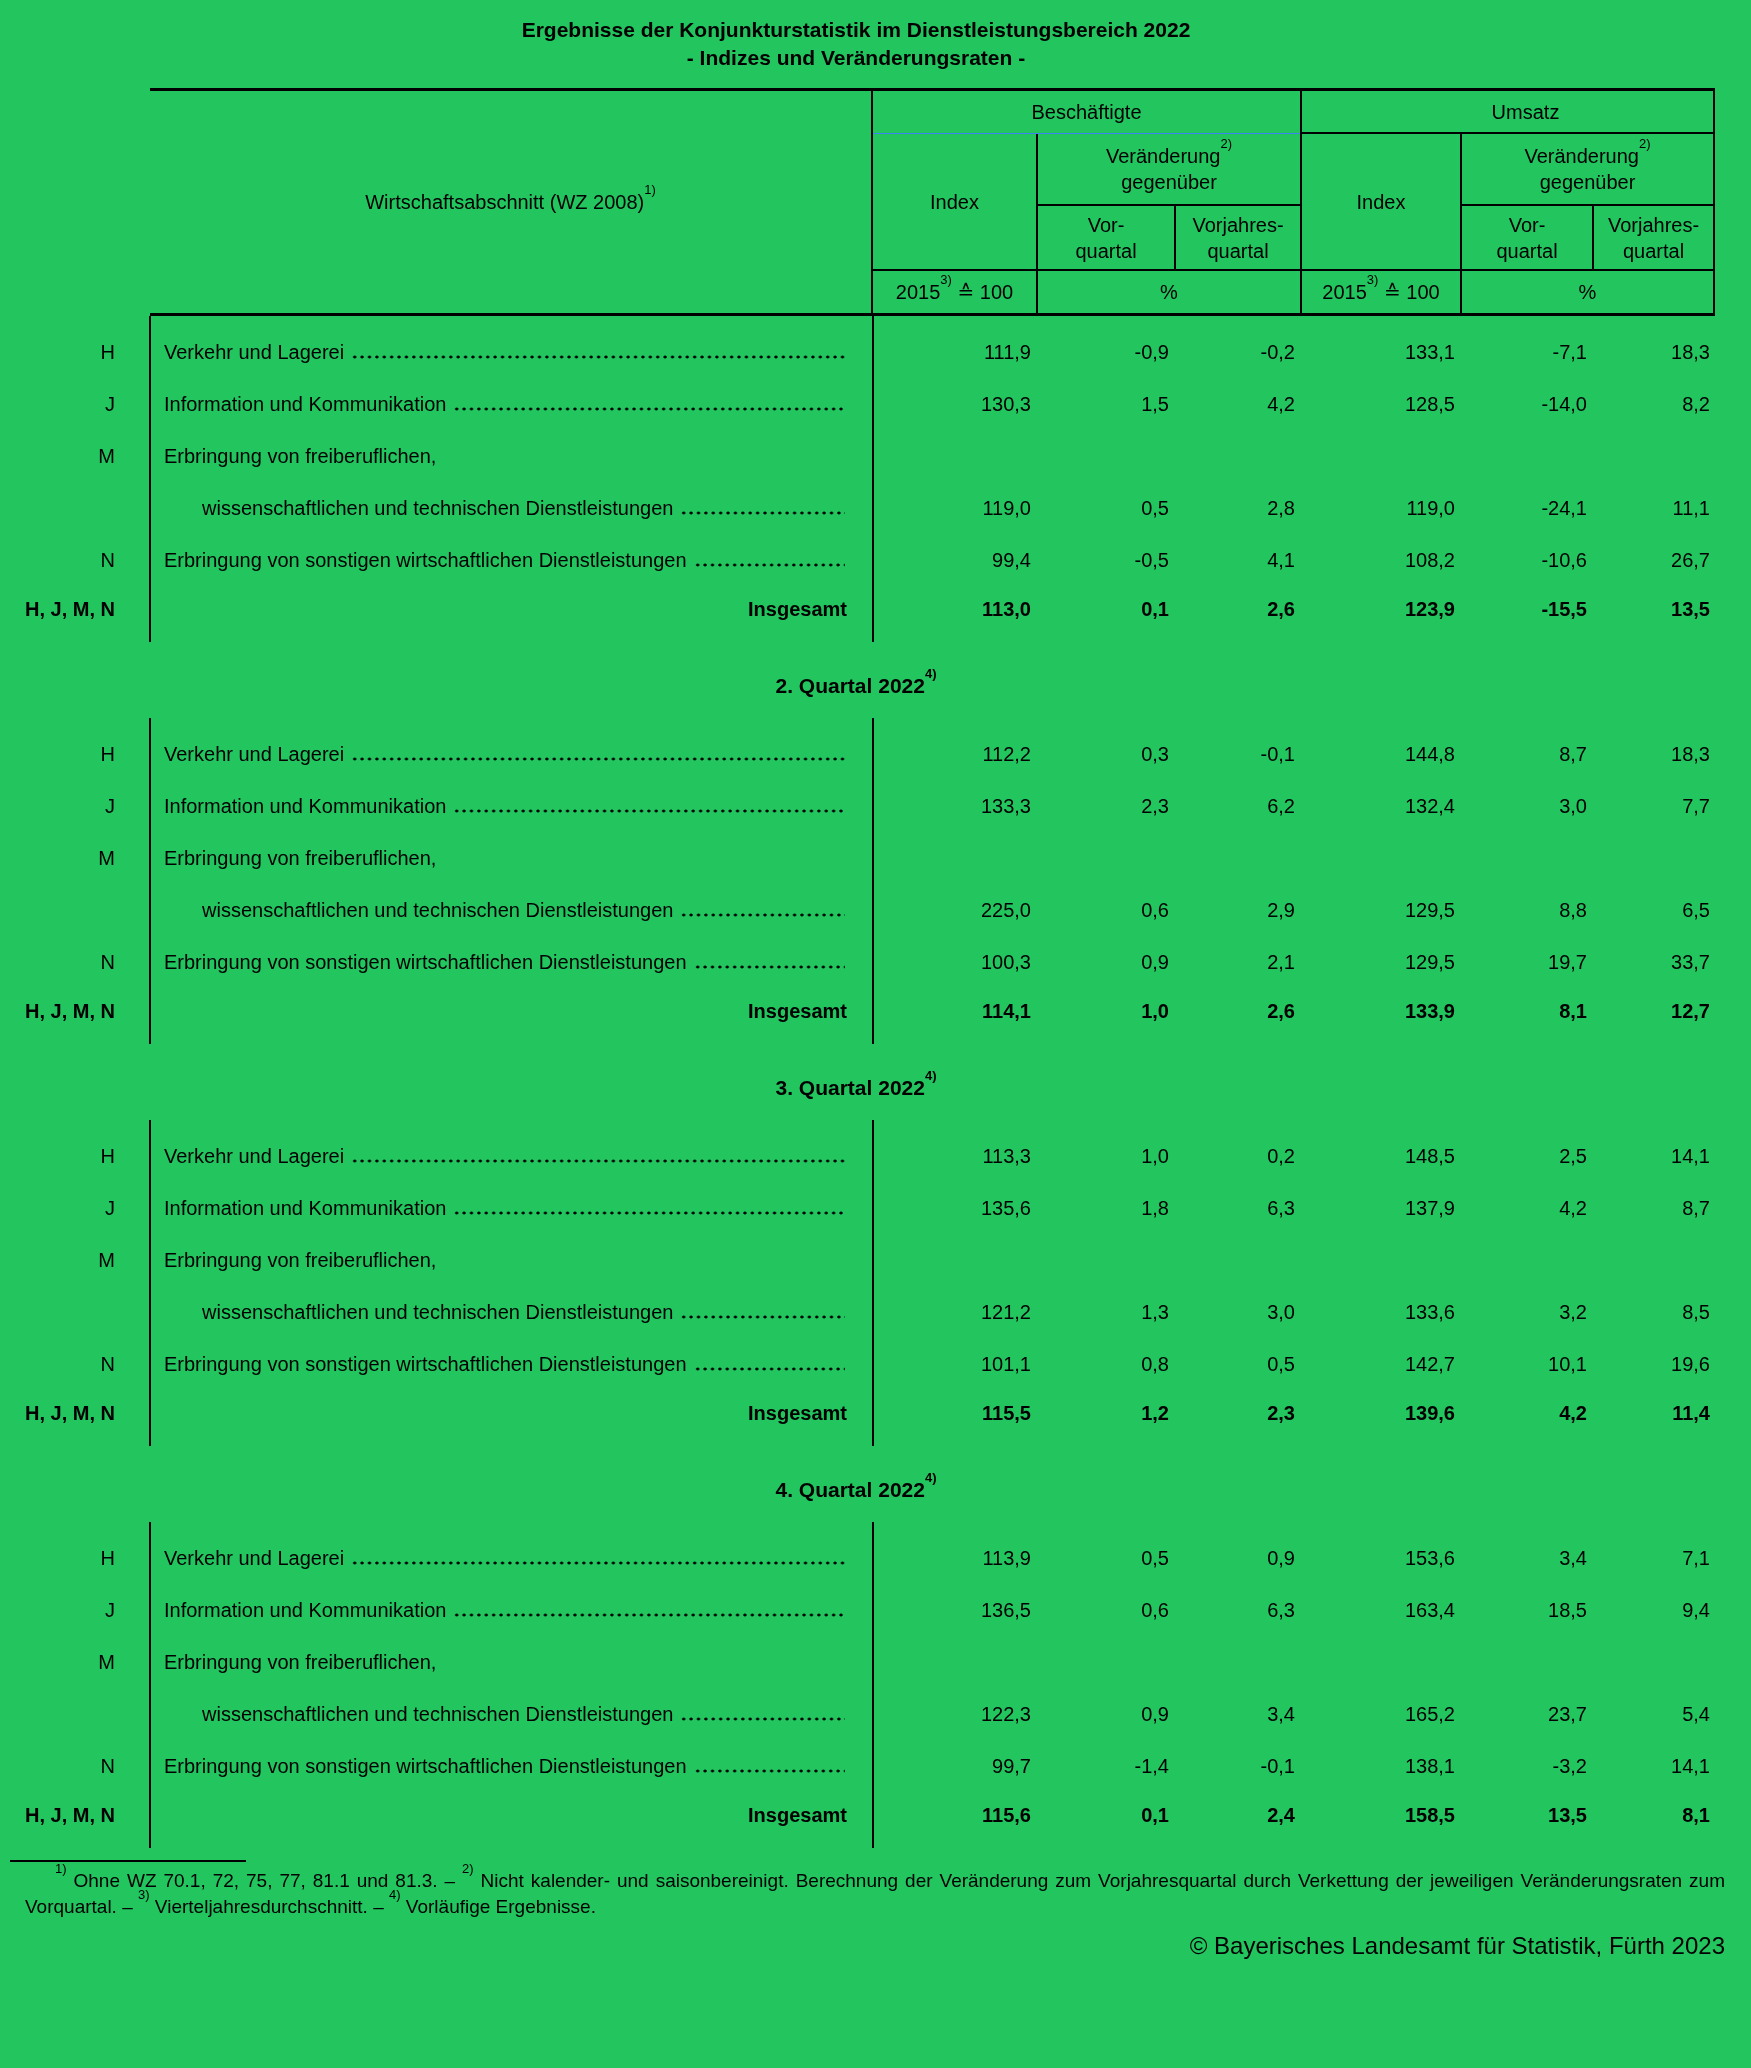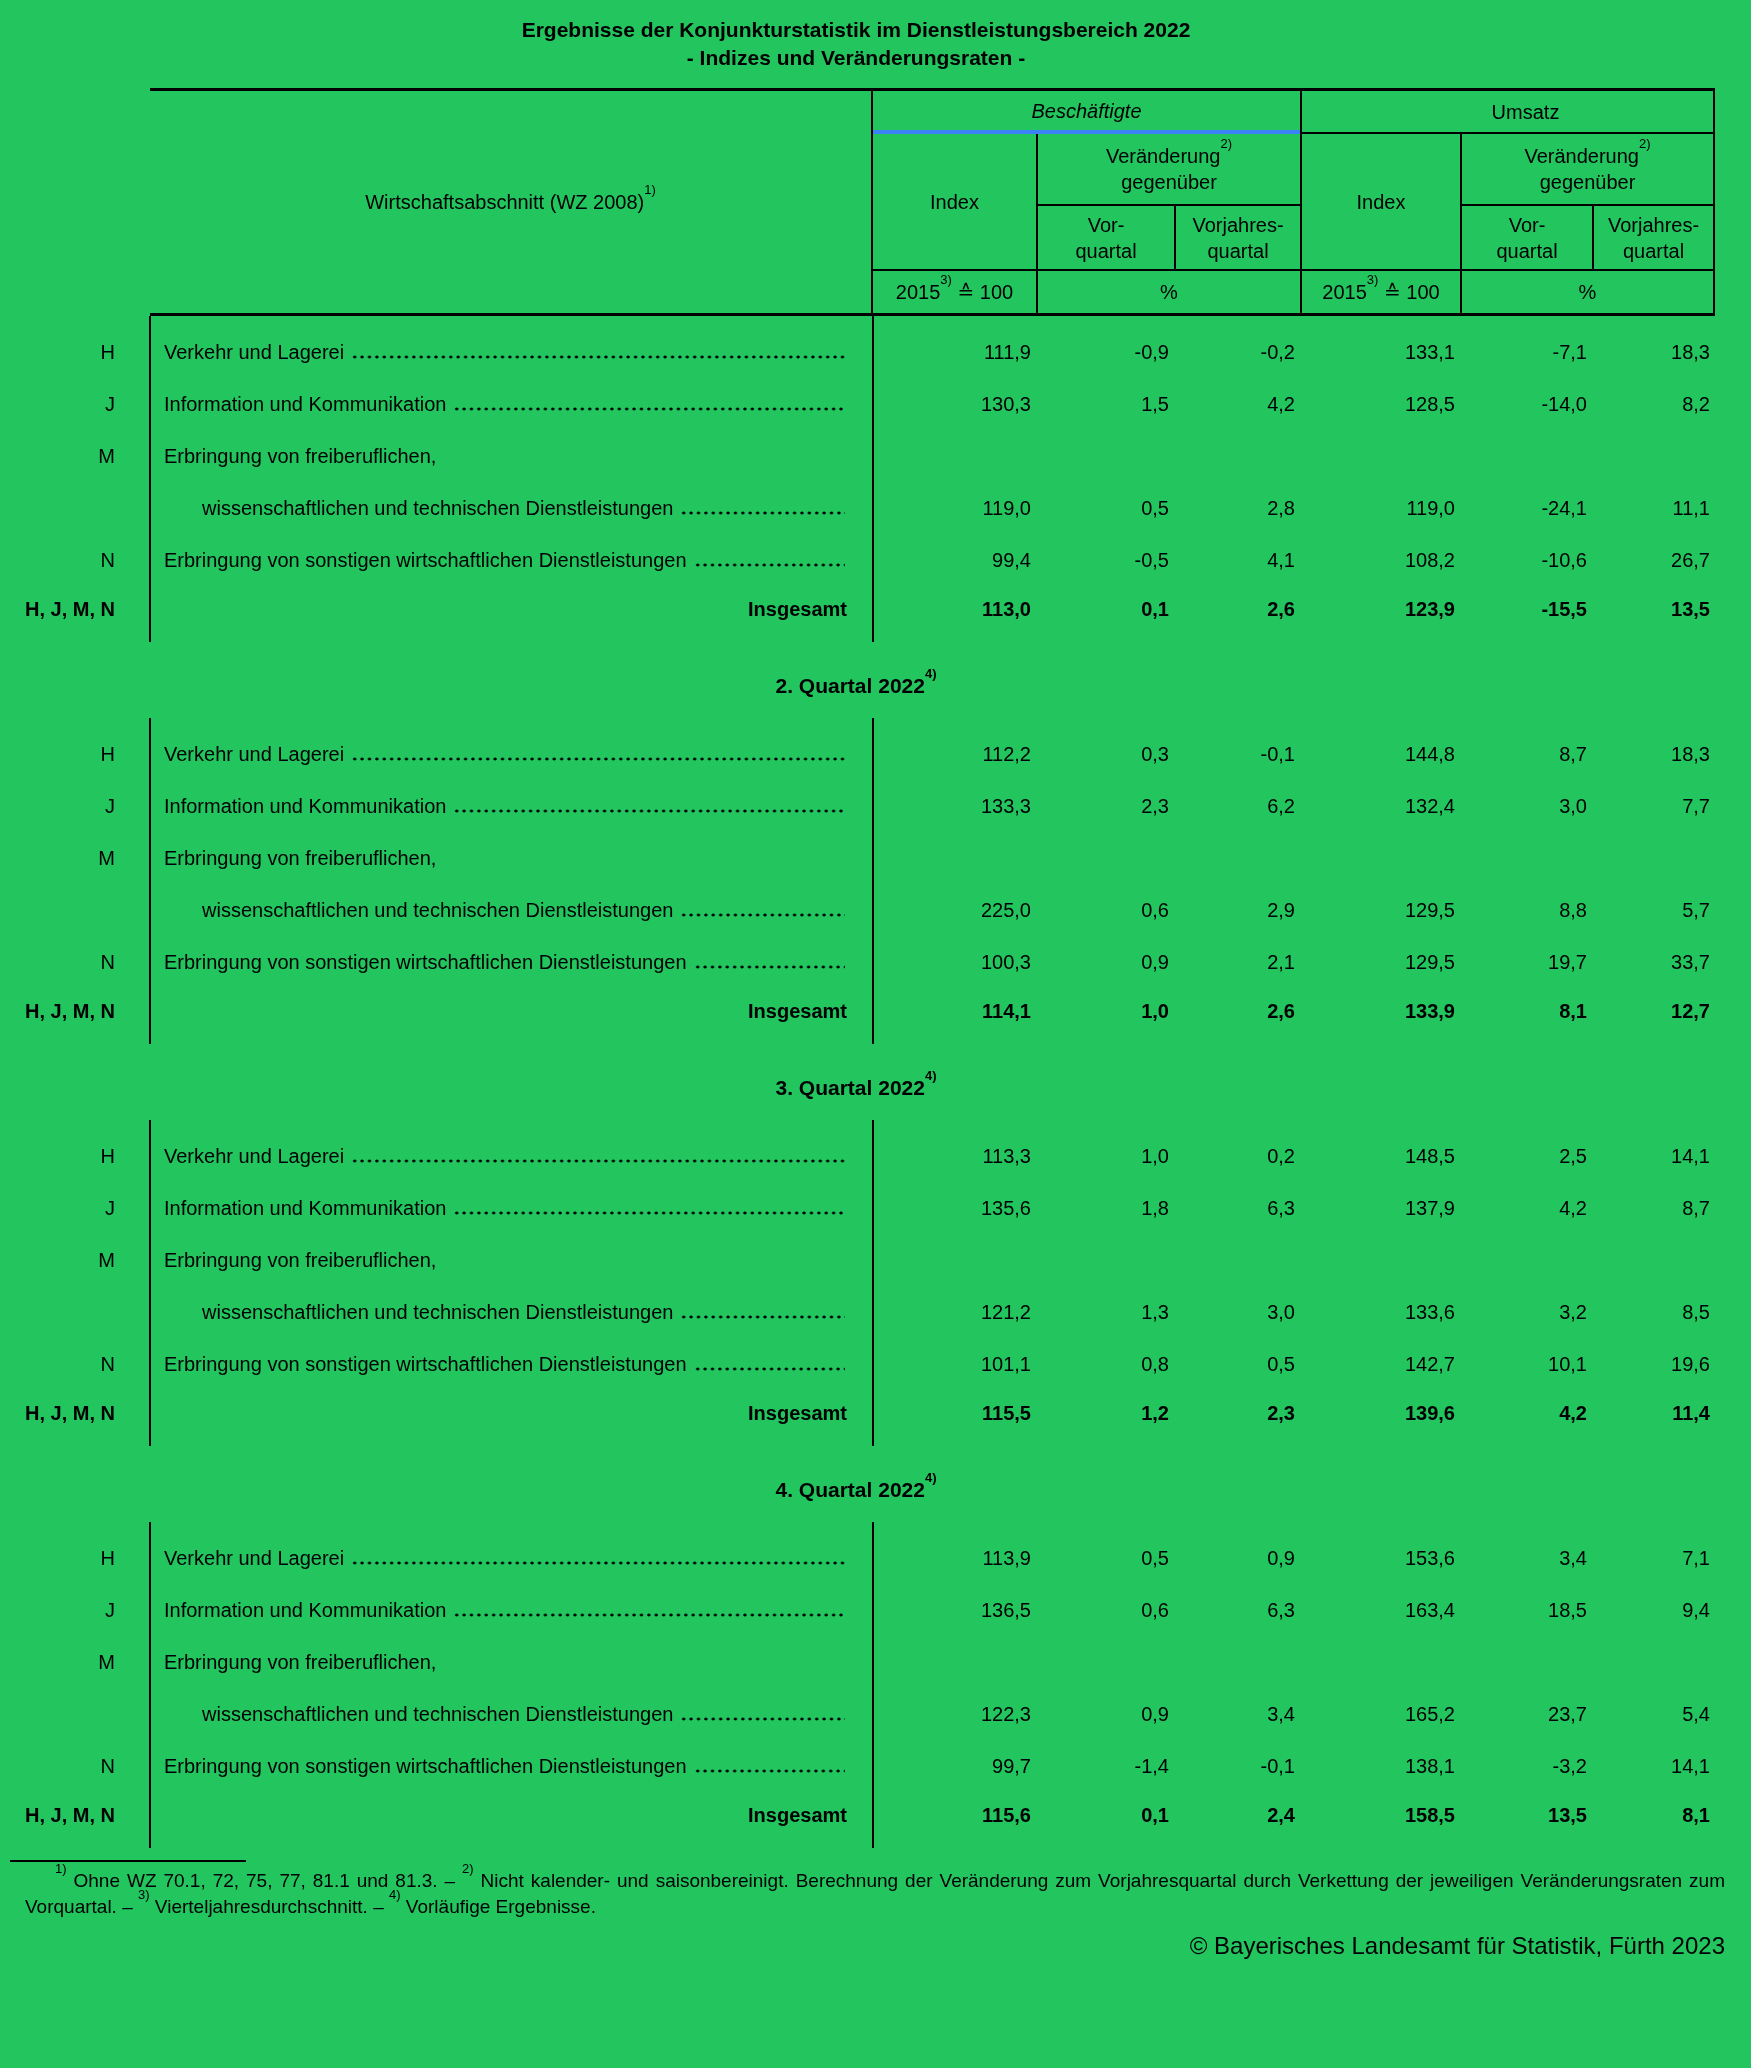--- a/index.html
+++ b/index.html
@@ -40,21 +40,21 @@
     line-height: 26px;
   }
   .header-table .cell {
     display: flex;
     flex-direction: column;
     justify-content: center;
     align-items: center;
     text-align: center;
   }
   .c-label   { grid-column: 1; grid-row: 1 / span 4; border-right: 2px solid #000; }
-  .c-besch   { grid-column: 2 / span 3; grid-row: 1; border-bottom: 4px solid #3b82f6; font-style: italic; }
+  .c-besch   { grid-column: 2 / span 3; grid-row: 1; border-bottom: 1px solid #3b82f6; }
   .c-umsatz  { grid-column: 5 / span 3; grid-row: 1; border-bottom: 2px solid #000; border-left: 2px solid #000; border-right: 2px solid #000; padding-left: 36px; }
   .c-bindex  { grid-column: 2; grid-row: 2 / span 2; border-bottom: 2px solid #000; }
   .c-bchange { grid-column: 3 / span 2; grid-row: 2; border-left: 2px solid #000; border-bottom: 2px solid #000; }
   .c-uindex  { grid-column: 5; grid-row: 2 / span 2; border-left: 2px solid #000; border-bottom: 2px solid #000; }
   .c-uchange { grid-column: 6 / span 2; grid-row: 2; border-left: 2px solid #000; border-bottom: 2px solid #000; border-right: 2px solid #000; }
   .c-bvq  { grid-column: 3; grid-row: 3; border-left: 2px solid #000; border-bottom: 2px solid #000; }
   .c-bvjq { grid-column: 4; grid-row: 3; border-left: 2px solid #000; border-bottom: 2px solid #000; }
   .c-uvq  { grid-column: 6; grid-row: 3; border-left: 2px solid #000; border-bottom: 2px solid #000; }
   .c-uvjq { grid-column: 7; grid-row: 3; border-left: 2px solid #000; border-bottom: 2px solid #000; border-right: 2px solid #000; }
   .c-bunit { grid-column: 2; grid-row: 4; }
@@ -349,21 +349,21 @@
     <div class="code"></div>
     <div class="labelcell indent">
       <span>wissenschaftlichen und technischen Dienstleistungen</span>
       <span class="leader"></span>
     </div>
     <div class="val">225,0</div>
     <div class="val">0,6</div>
     <div class="val">2,9</div>
     <div class="val">129,5</div>
     <div class="val">8,8</div>
-    <div class="val">5,7</div>
+    <div class="val">6,5</div>
   </div>
 
   <div class="trow">
     <div class="code">N</div>
     <div class="labelcell">
       <span>Erbringung von sonstigen wirtschaftlichen Dienstleistungen</span>
       <span class="leader"></span>
     </div>
     <div class="val">100,3</div>
     <div class="val">0,9</div>

